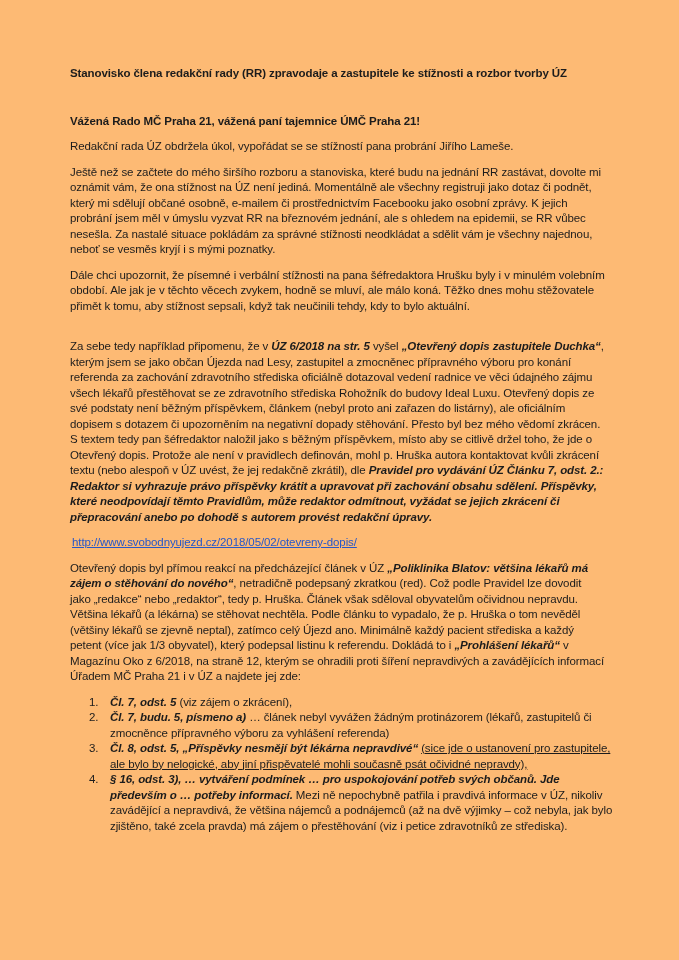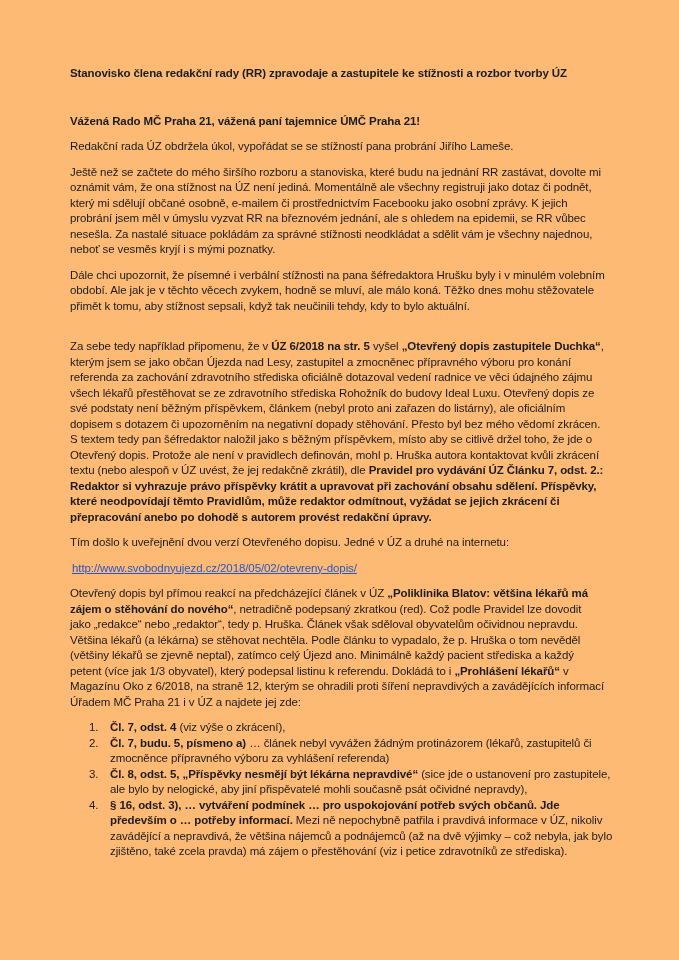--- a/index.html
+++ b/index.html
@@ -22,22 +22,22 @@
     overflow: hidden;
   }
   .para { margin: 0 8px 10px 0; }
   .title {
     font-weight: bold;
     white-space: nowrap;
     margin: 0 0 32px 0;
   }
   .salutation { font-weight: bold; }
   .gap-top { margin-top: 25px; }
-  .bi { font-weight: bold; }
-  .ul-run { }
+  .bi { font-weight: bold; font-style: italic; }
+  .ul-run { text-decoration: underline; }
   .link-para { margin: 0 0 10px 0; padding-left: 2px; }
   a.doc-link {
     color: #2657c9;
     text-decoration: underline;
     cursor: pointer;
   }
   .num-list { margin: 0 0 10px 0; }
   .list-item {
     position: relative;
     padding-left: 40px;
@@ -59,31 +59,30 @@
   <p class="para salutation">Vážená Rado MČ Praha 21, vážená paní tajemnice ÚMČ Praha 21!</p>
 
   <p class="para">Redakční rada ÚZ obdržela úkol, vypořádat se se stížností pana probrání Jiřího Lameše.</p>
 
   <p class="para">Ještě než se začtete do mého širšího rozboru a stanoviska, které budu na jednání RR zastávat, dovolte mi oznámit vám, že ona stížnost na ÚZ není jediná. Momentálně ale všechny registruji jako dotaz či podnět, který mi sdělují občané osobně, e-mailem či prostřednictvím Facebooku jako osobní zprávy. K jejich probrání jsem měl v úmyslu vyzvat RR na březnovém jednání, ale s ohledem na epidemii, se RR vůbec nesešla. Za nastalé situace pokládám za správné stížnosti neodkládat a sdělit vám je všechny najednou, neboť se vesměs kryjí i s mými poznatky.</p>
 
   <p class="para">Dále chci upozornit, že písemné i verbální stížnosti na pana šéfredaktora Hrušku byly i v minulém volebním období. Ale jak je v těchto věcech zvykem, hodně se mluví, ale málo koná. Těžko dnes mohu stěžovatele přimět k tomu, aby stížnost sepsali, když tak neučinili tehdy, kdy to bylo aktuální.</p>
 
   <p class="para gap-top"><span>Za sebe tedy například připomenu, že v </span><span class="bi">ÚZ 6/2018 na str. 5</span><span> vyšel </span><span class="bi">„Otevřený dopis zastupitele Duchka“</span><span>, kterým jsem se jako občan Újezda nad Lesy, zastupitel a zmocněnec přípravného výboru pro konání referenda za zachování zdravotního střediska oficiálně dotazoval vedení radnice ve věci údajného zájmu všech lékařů přestěhovat se ze zdravotního střediska Rohožník do budovy Ideal Luxu. Otevřený dopis ze své podstaty není běžným příspěvkem, článkem (nebyl proto ani zařazen do listárny), ale oficiálním dopisem s dotazem či upozorněním na negativní dopady stěhování. Přesto byl bez mého vědomí zkrácen. S textem tedy pan šéfredaktor naložil jako s běžným příspěvkem, místo aby se citlivě držel toho, že jde o Otevřený dopis. Protože ale není v pravidlech definován, mohl p. Hruška autora kontaktovat kvůli zkrácení textu (nebo alespoň v ÚZ uvést, že jej redakčně zkrátil), dle </span><span class="bi">Pravidel pro vydávání ÚZ Článku 7, odst. 2.: Redaktor si vyhrazuje právo příspěvky krátit a upravovat při zachování obsahu sdělení. Příspěvky, které neodpovídají těmto Pravidlům, může redaktor odmítnout, vyžádat se jejich zkrácení či přepracování anebo po dohodě s autorem provést redakční úpravy.</span></p>
 
-  <p class="para">Tím došlo k uveřejnění dvou verzí Otevřeného dopisu. Jedné v ÚZ a druhé na internetu:</p>
 
   <p class="para link-para"><a class="doc-link">http://www.svobodnyujezd.cz/2018/05/02/otevreny-dopis/</a></p>
 
   <p class="para"><span>Otevřený dopis byl přímou reakcí na předcházející článek v ÚZ </span><span class="bi">„Poliklinika Blatov: většina lékařů má zájem o stěhování do nového“</span><span>, netradičně podepsaný zkratkou (red). Což podle Pravidel lze dovodit jako „redakce“ nebo „redaktor“, tedy p. Hruška. Článek však sděloval obyvatelům očividnou nepravdu. Většina lékařů (a lékárna) se stěhovat nechtěla. Podle článku to vypadalo, že p. Hruška o tom nevěděl (většiny lékařů se zjevně neptal), zatímco celý Újezd ano. Minimálně každý pacient střediska a každý petent (více jak 1/3 obyvatel), který podepsal listinu k referendu. Dokládá to i </span><span class="bi">„Prohlášení lékařů“</span><span> v Magazínu Oko z 6/2018, na straně 12, kterým se ohradili proti šíření nepravdivých a zavádějících informací Úřadem MČ Praha 21 i v ÚZ a najdete jej zde:</span></p>
 
 
 
   <div class="num-list">
 
-    <div class="list-item"><span class="list-num">1.</span><span class="bi">Čl. 7, odst. 4</span><span> (viz výše o zkrácení),</span></div>
+    <div class="list-item"><span class="list-num">1.</span><span class="bi">Čl. 7, odst. 5</span><span> (viz zájem o zkrácení),</span></div>
 
     <div class="list-item"><span class="list-num">2.</span><span class="bi">Čl. 7, budu. 5, písmeno a)</span><span> … článek nebyl vyvážen žádným protinázorem (lékařů, zastupitelů či zmocněnce přípravného výboru za vyhlášení referenda)</span></div>
 
     <div class="list-item"><span class="list-num">3.</span><span class="bi">Čl. 8, odst. 5, „Příspěvky nesmějí být lékárna nepravdivé“</span><span> </span><span class="ul-run">(sice jde o ustanovení pro zastupitele, ale bylo by nelogické, aby jiní přispěvatelé mohli současně psát očividné nepravdy),</span></div>
 
     <div class="list-item"><span class="list-num">4.</span><span class="bi">§ 16, odst. 3), … vytváření podmínek … pro uspokojování potřeb svých občanů. Jde především o … potřeby informací.</span><span> Mezi ně nepochybně patřila i pravdivá informace v ÚZ, nikoliv zavádějící a nepravdivá, že většina nájemců a podnájemců (až na dvě výjimky – což nebyla, jak bylo zjištěno, také zcela pravda) má zájem o přestěhování (viz i petice zdravotníků ze střediska).</span></div>
 
   </div>
 
 </div>

